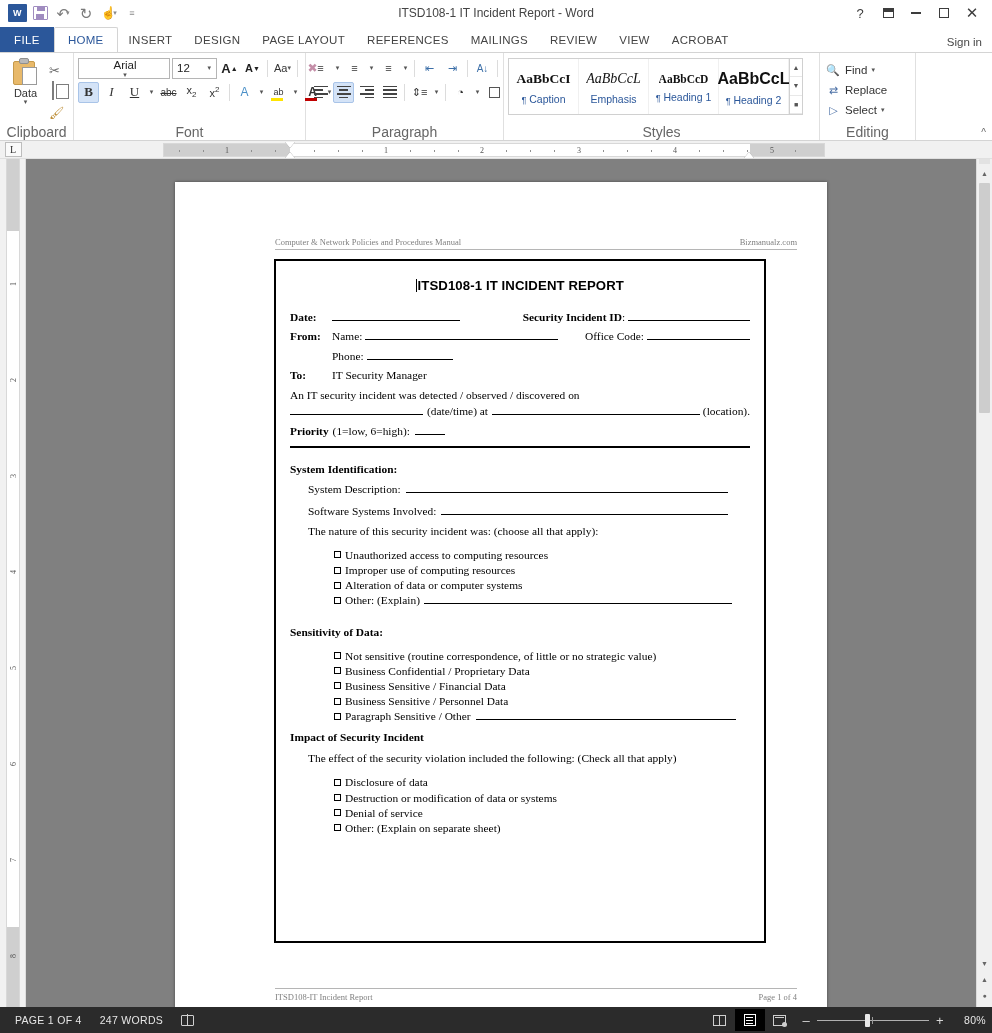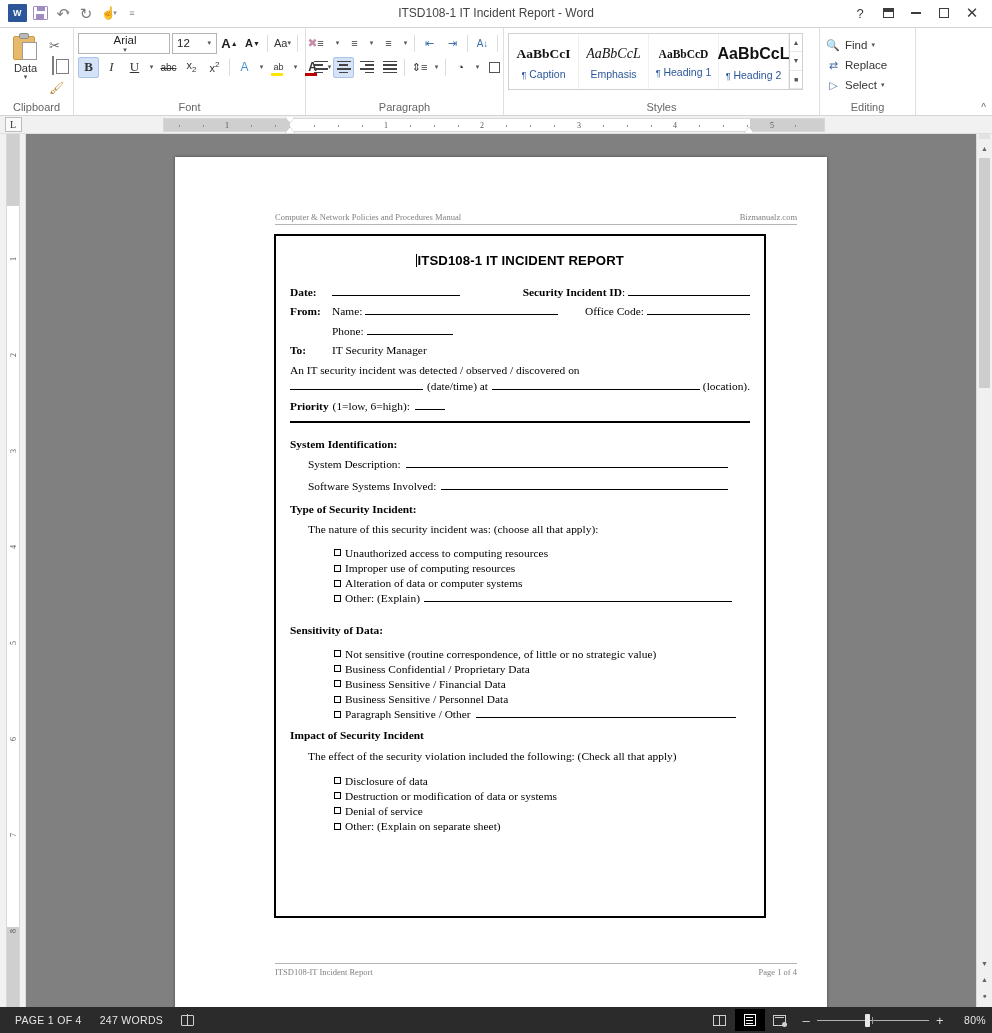--- a/index.html
+++ b/index.html
@@ -97,21 +97,21 @@
     border-bottom: 1px solid #d4d4d4;
     display: flex; flex: none; position: relative;
   }
   .rgroup {
     display: flex; flex-direction: column; position: relative;
     border-right: 1px solid #e0e0e0; padding: 3px 4px 0 4px;
   }
   .rgroup:last-child { border-right: none; }
   .rgroup-body { flex: 1; display: flex; align-items: flex-start; }
   .rgroup-label {
-    height: 15px; font-size: 11px; color: #666;
+    height: 15px; font-size: 14px; color: #666;
     text-align: center; line-height: 15px; position: relative;
   }
 
   
   .clip { width: 74px; }
   .paste-col {
     display: flex; flex-direction: column; align-items: center;
     width: 44px; padding-top: 2px;
   }
   .clipboard-glyph {
@@ -418,20 +418,33 @@
       <div class="win-btn">
           <span style="display:inline-block;width:10px;height:1.4px;background:#3c3c3c;"></span>
         </div>
       <div class="win-btn">
           <span style="display:inline-block;width:10px;height:10px;border:1.4px solid #3c3c3c;"></span>
         </div>
       <div class="win-btn close">✕</div>
     </div>
   </div>
 
+  <div class="tabstrip">
+    <div class="tab-file">FILE</div>
+    <div class="tab active">HOME</div>
+    <div class="tab">INSERT</div>
+    <div class="tab">DESIGN</div>
+    <div class="tab">PAGE LAYOUT</div>
+    <div class="tab">REFERENCES</div>
+    <div class="tab">MAILINGS</div>
+    <div class="tab">REVIEW</div>
+    <div class="tab">VIEW</div>
+    <div class="tab">ACROBAT</div>
+    <div class="signin">Sign in</div>
+  </div>
 
   <div class="ribbon">
 
     <div class="rgroup clip">
       <div class="rgroup-body">
         <div class="paste-col">
           <div class="clipboard-glyph">
             <div class="cb-board"></div>
               <div class="cb-clip"></div>
               <div class="cb-page"></div>
@@ -783,21 +796,20 @@
           <div class="sect-h" style="margin-top:14px;">System Identification:</div>
           <div class="row indent1" style="margin-top:5px;">
             <span>System Description:</span>
             <span class="ul" style="flex:1;margin-left:5px;margin-right:22px;"></span>
           </div>
           <div class="row indent1" style="margin-top:7px;">
             <span>Software Systems Involved:</span>
             <span class="ul" style="flex:1;margin-left:5px;margin-right:22px;"></span>
           </div>
 
-          <div class="sect-h" style="margin-top:8px;">Type of Security Incident:</div>
           <div class="indent1" style="margin-top:5px;">The nature of this security incident was:  (choose all that apply):</div>
           <div style="margin-top:9px;">
             <div class="indent2 li"><span class="cb"></span><span>Unauthorized access to computing resources</span></div>
             <div class="indent2 li"><span class="cb"></span><span>Improper use of computing resources</span></div>
             <div class="indent2 li"><span class="cb"></span><span>Alteration of data or computer systems</span></div>
             <div class="indent2 li row">
               <span class="cb"></span>
                 <span>Other:  (Explain)</span>
               <span class="ul" style="flex:1;margin-left:4px;margin-right:18px;"></span>
             </div>

